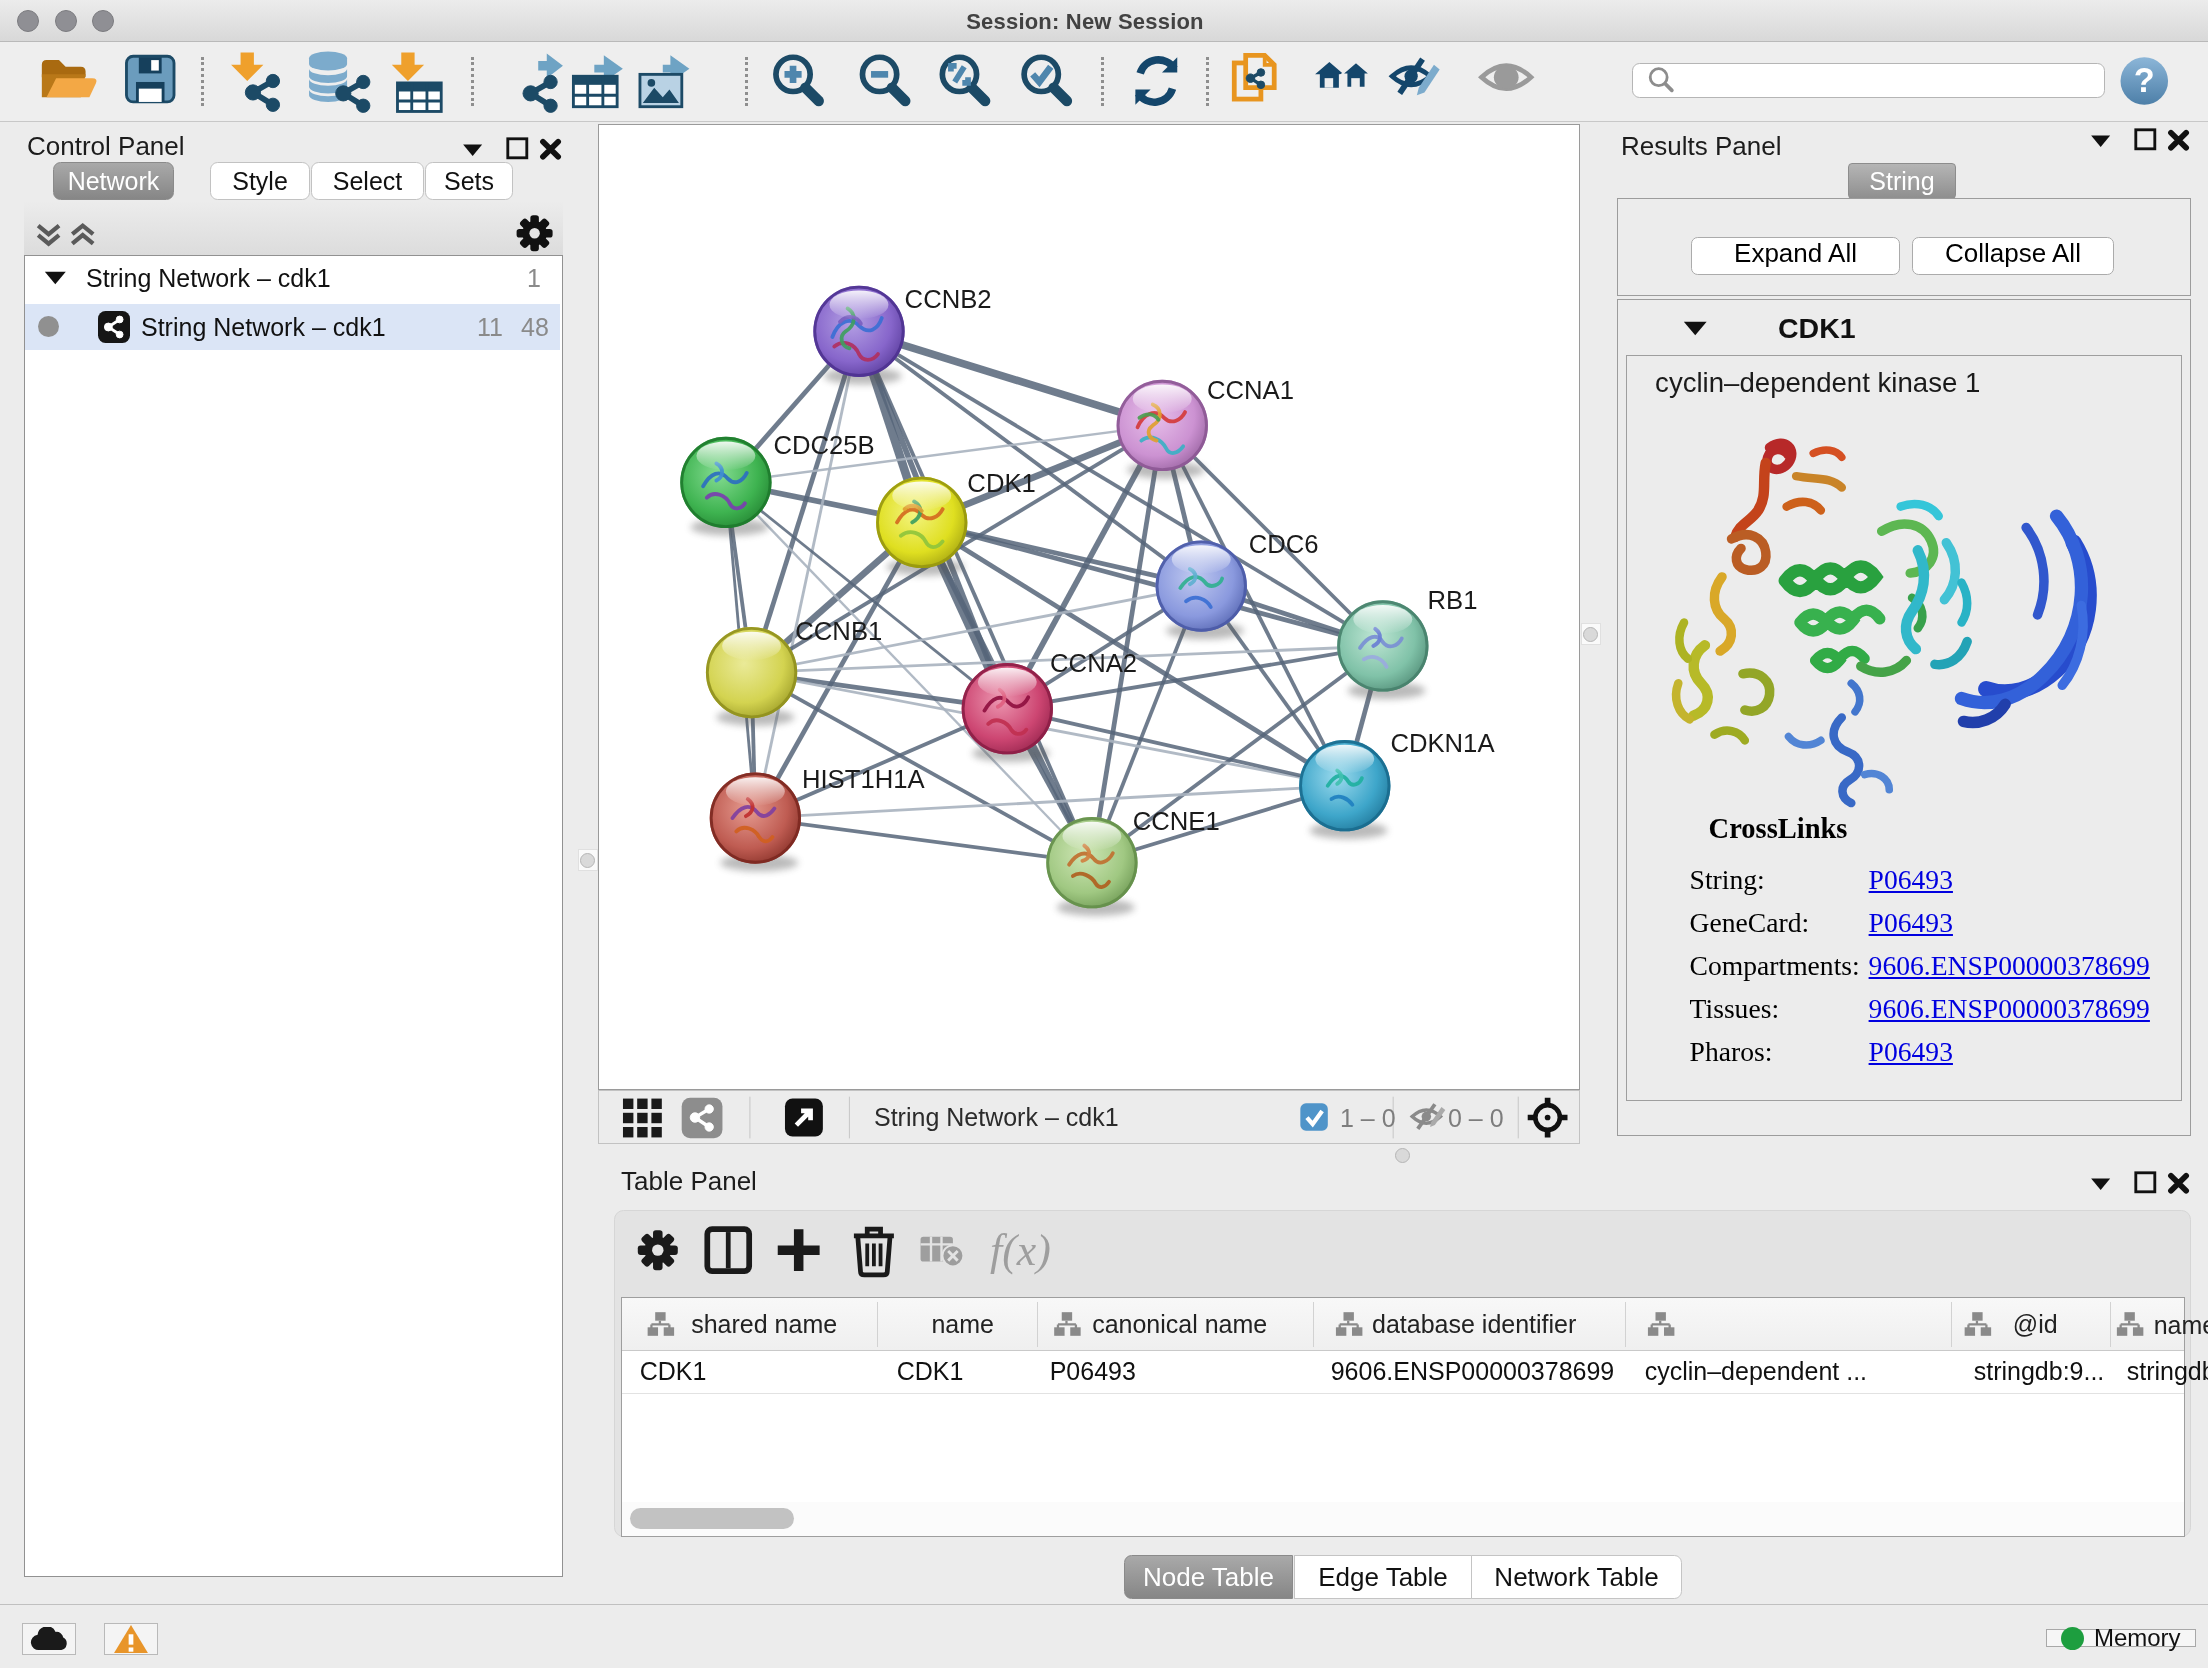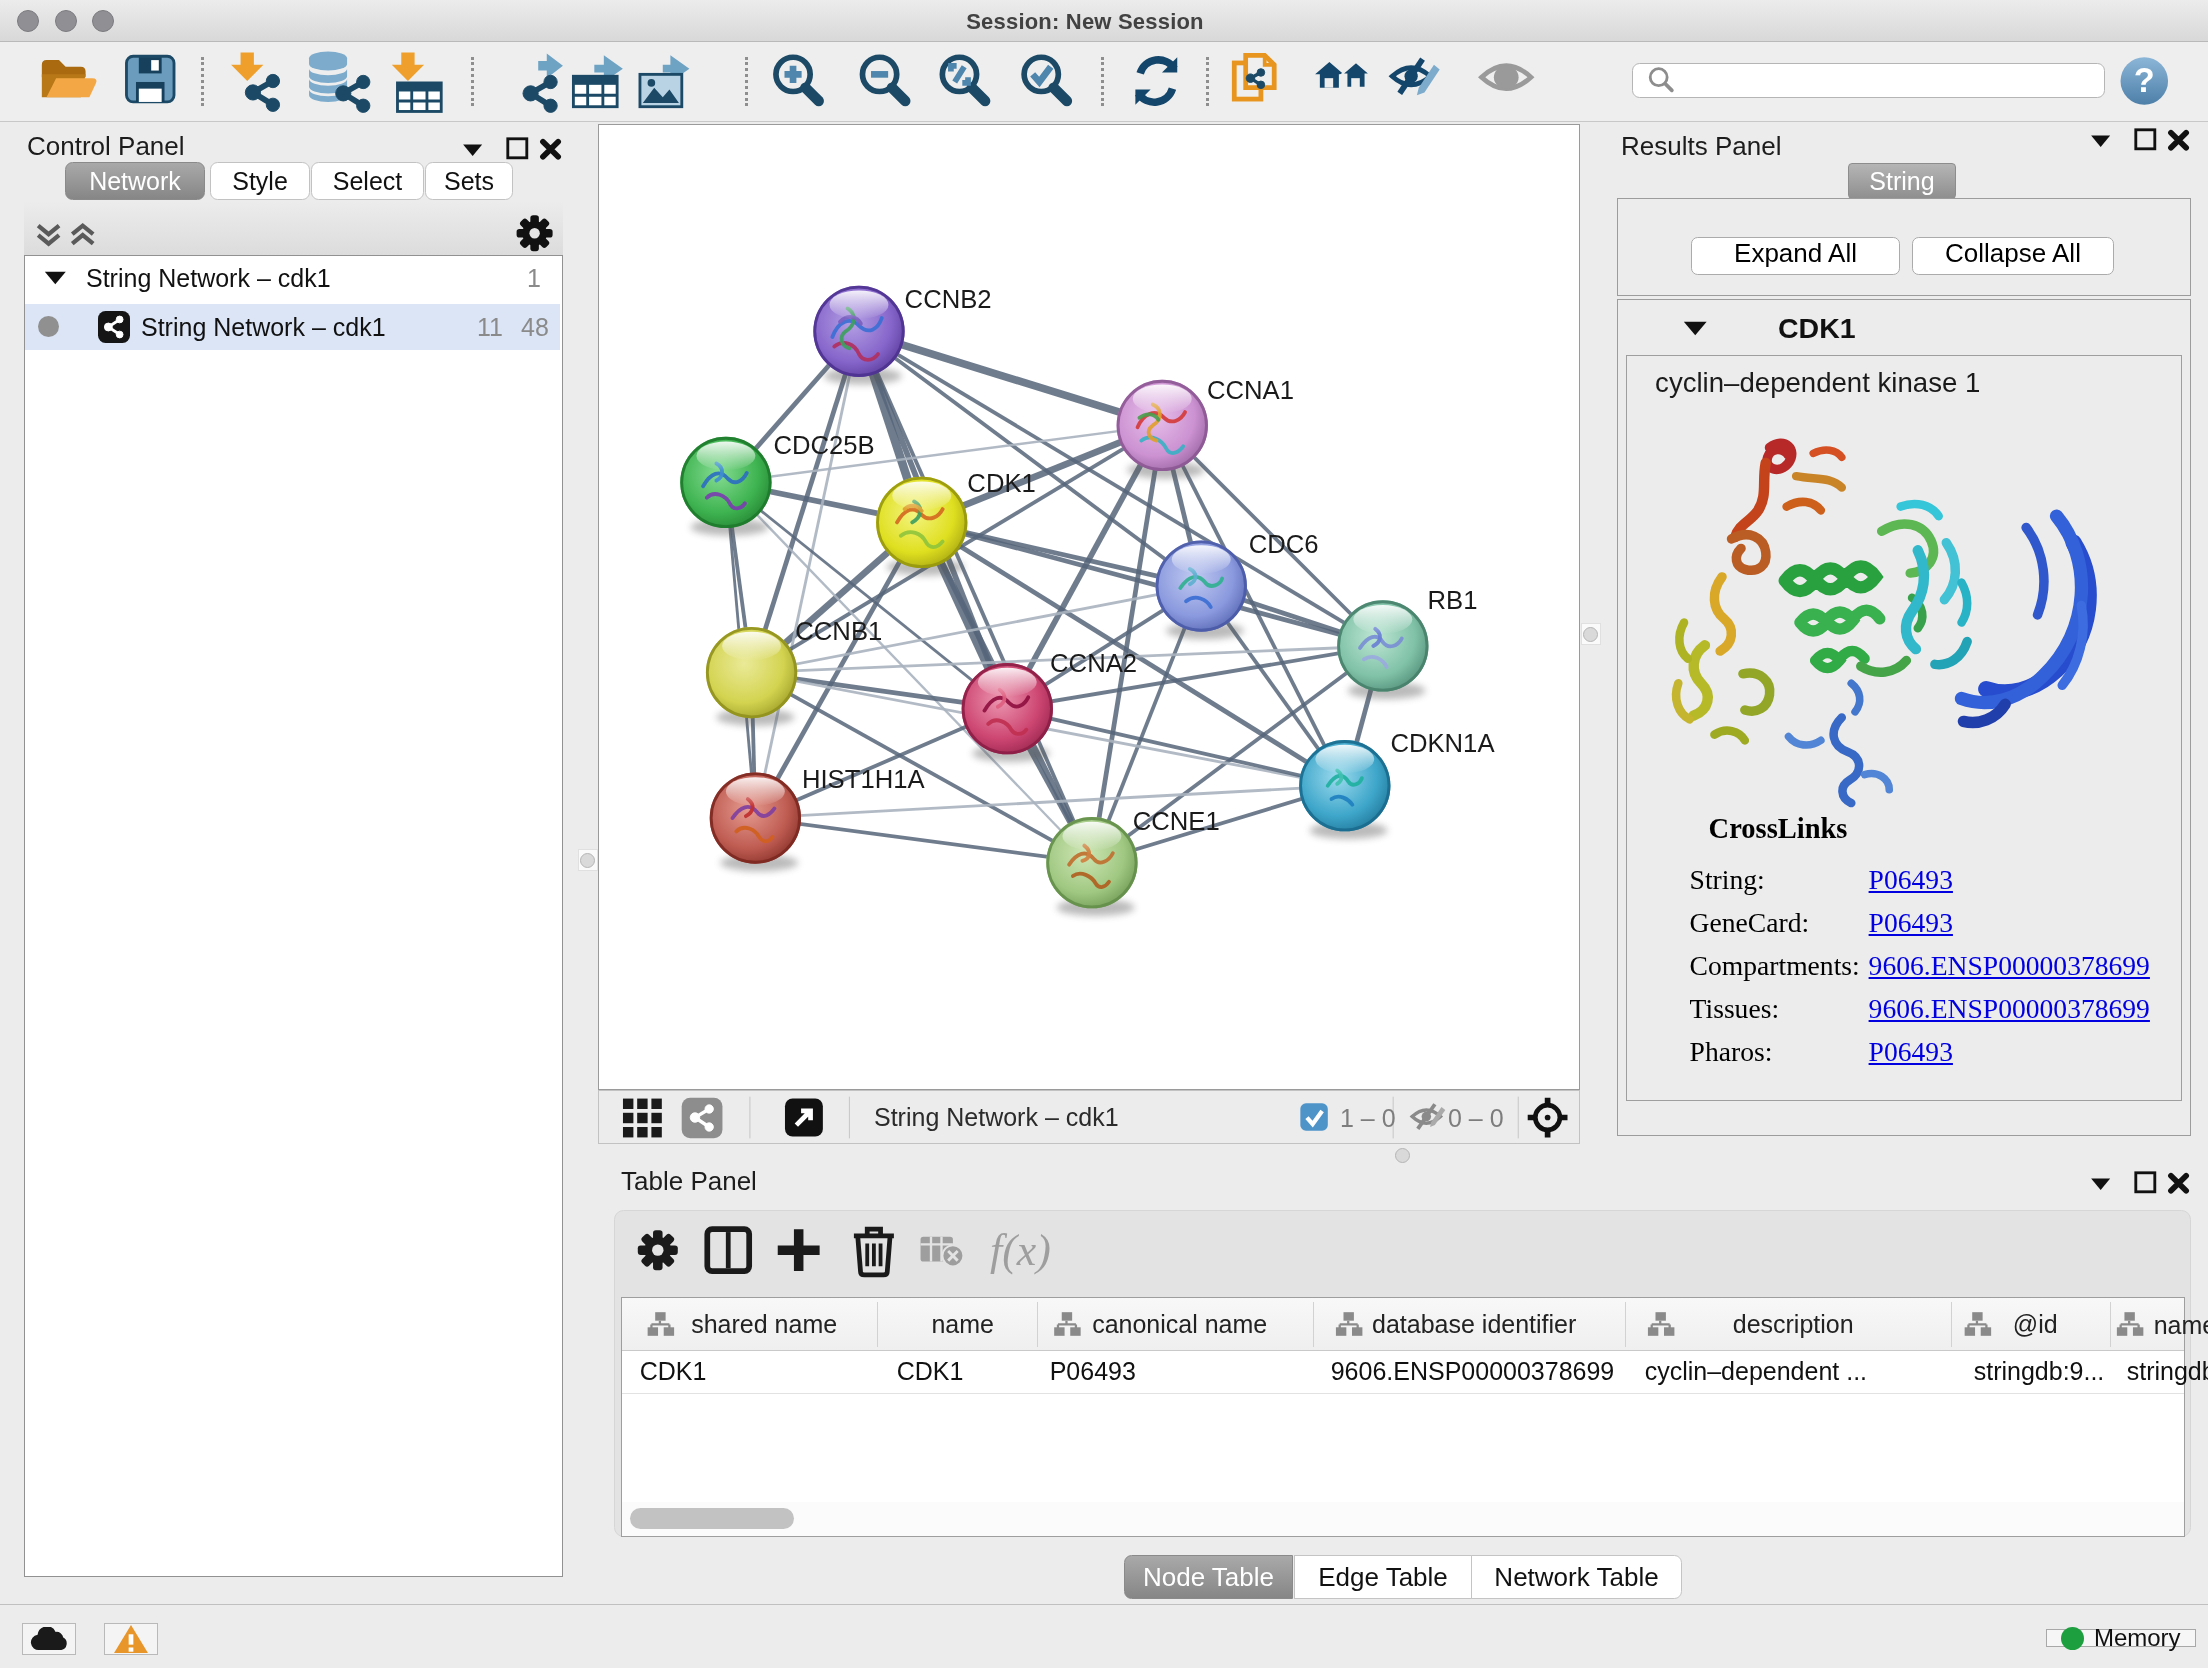--- a/index.html
+++ b/index.html
@@ -245,21 +245,21 @@
   <path d="M34 21 L41 28" stroke="#8d8d8d" stroke-width="4" stroke-linecap="round"></path>
 </svg></div>
 </div>
 
 <div class="abs ptitle" id="cp-title">Control Panel</div>
 <svg class="abs" style="left:461px;top:135px;" width="105" height="28.5" viewBox="0 0 110 30">
   <path d="M2 10 l20 0 -10 12 z" fill="#111"></path>
   <rect x="49" y="4" width="20" height="20" fill="none" stroke="#111" stroke-width="3"></rect>
   <path d="M86 7 l16 16 M102 7 l-16 16" stroke="#111" stroke-width="6" stroke-linecap="round"></path>
 </svg>
-<div class="tab tabsel" style="left:65px;width:140px;">Network</div>
+<div class="tab tabsel" style="left:53px;width:121px;">Network</div>
 <div class="tab" style="left:210px;width:100px;">Style</div>
 <div class="tab" style="left:311px;width:113px;">Select</div>
 <div class="tab" style="left:425px;width:88px;">Sets</div>
 <div class="abs" id="cp-subbar">
   <svg width="539" height="54" viewBox="0 0 567 57">
     <g fill="none" stroke="#5a5a5a" stroke-width="4.5">
       <path d="M14 26 l11 9 11 -9 M14 36 l11 9 11 -9"></path>
       <path d="M50 35 l11 -9 11 9 M50 45 l11 -9 11 9"></path>
     </g>
     <g transform="translate(538,34)" fill="#111">
@@ -718,21 +718,20 @@
         <use href="#tree" x="1576" y="15"></use>
       </svg>
       <div class="th" style="left:28.5px;width:228px;">shared name</div>
       <div class="thd" style="left:255px;"></div>
       <div class="th" style="left:261px;width:160px;">name</div>
       <div class="thd" style="left:415px;"></div>
       <div class="th" style="left:420px;width:276px;">canonical name</div>
       <div class="thd" style="left:691px;"></div>
       <div class="th" style="left:696px;width:313px;">database identifier</div>
       <div class="thd" style="left:1003px;"></div>
-      <div class="th" style="left:1009px;width:325px;">description</div>
       <div class="thd" style="left:1329px;"></div>
       <div class="th" style="left:1334px;width:159px;">@id</div>
       <div class="thd" style="left:1488px;"></div>
       <div style="position:absolute;left:1532px;top:13.3px;font-size:25px;color:#222;">namespac</div>
     </div>
     <div class="td" style="left:18px;">CDK1</div>
     <div class="td" style="left:275px;">CDK1</div>
     <div class="td" style="left:428px;">P06493</div>
     <div class="td" style="left:709px;">9606.ENSP00000378699</div>
     <div class="td" style="left:1023px;">cyclin–dependent ...</div>

